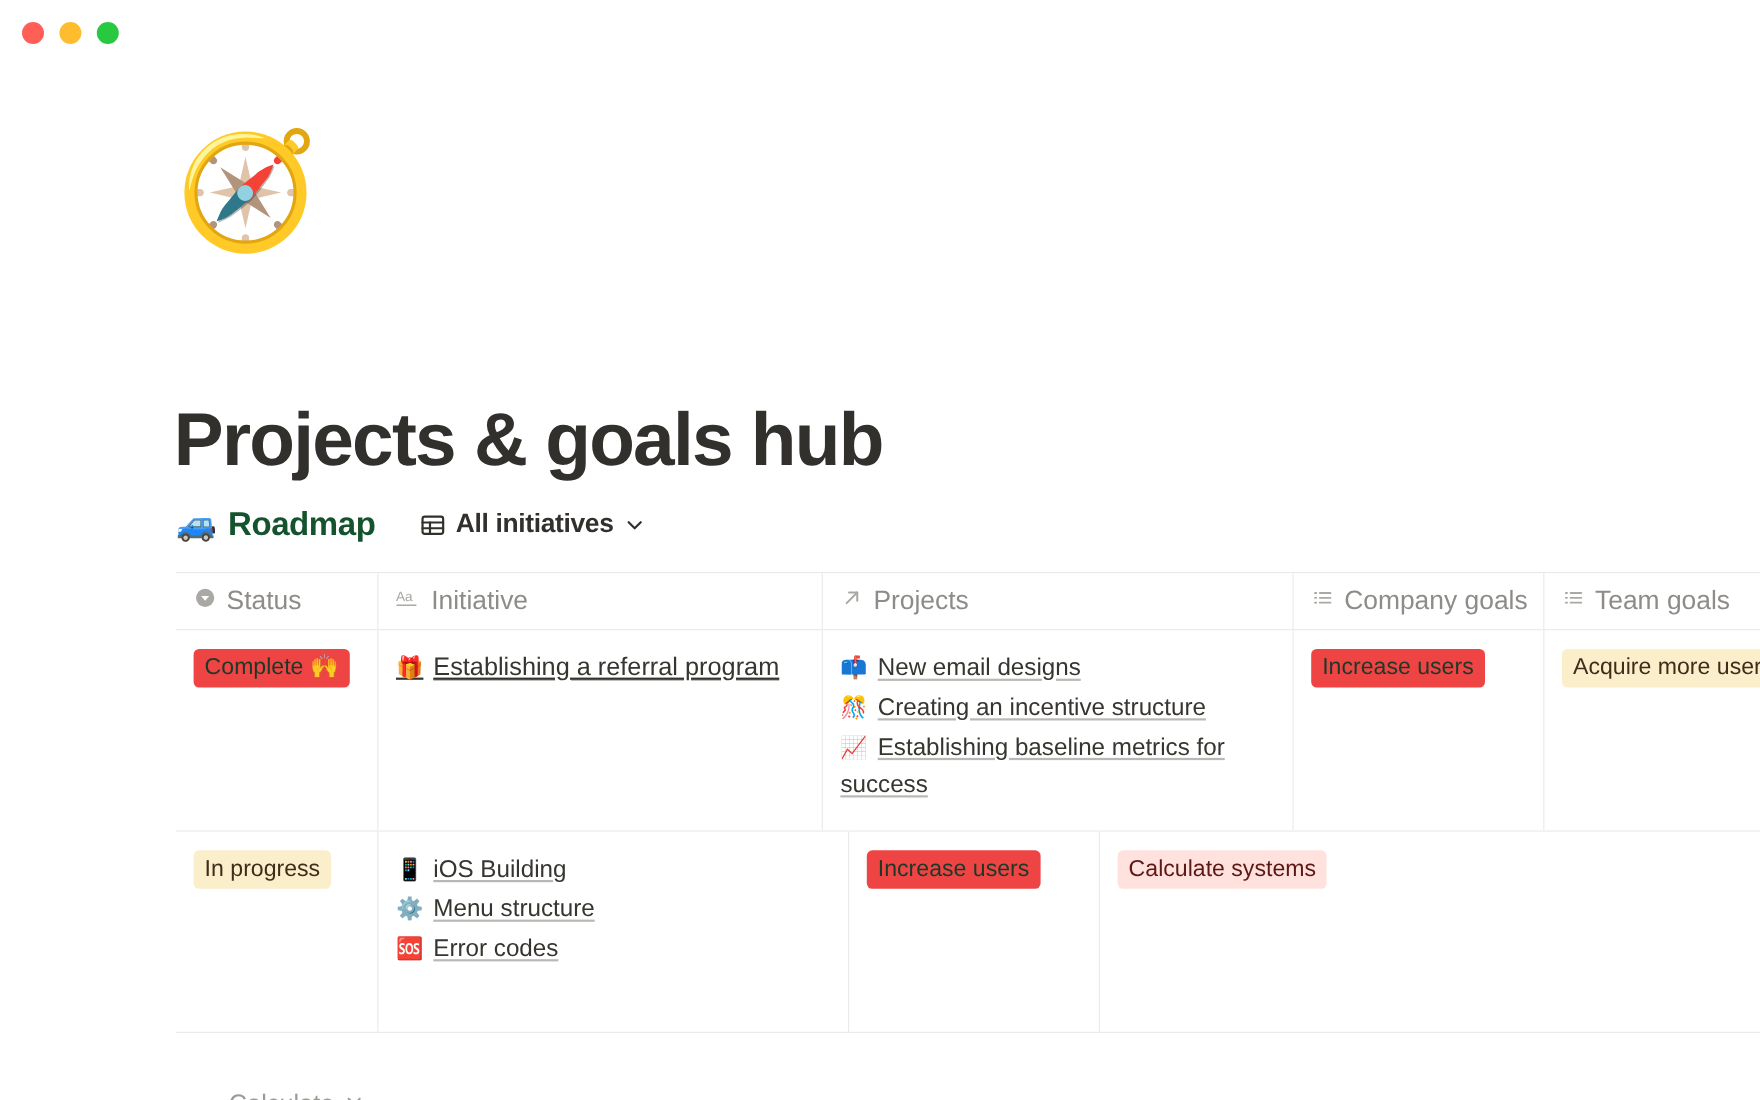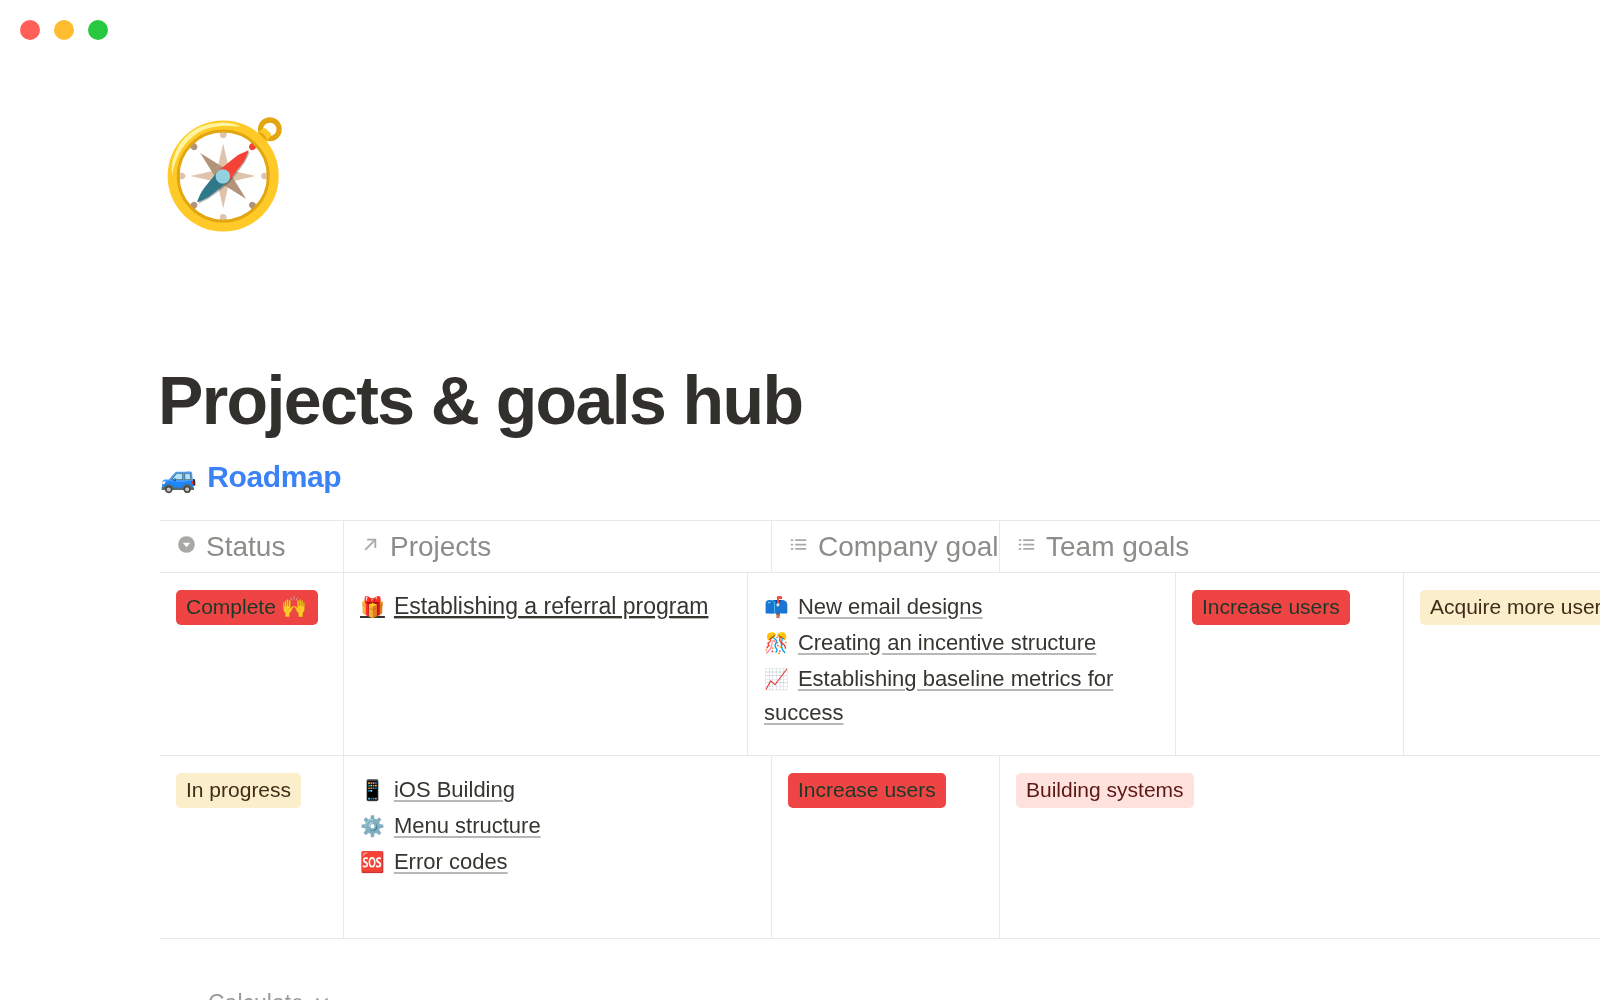--- a/index.html
+++ b/index.html
@@ -82,21 +82,21 @@
     white-space: nowrap;
   }
   .view-emoji {
     font-size: 30px;
     line-height: 1;
     margin-right: 10px;
   }
   .view-name {
     font-size: 30px;
     font-weight: 700;
-    color: #3b82f6;
+    color: #14532d;
     letter-spacing: -0.4px;
   }
   .view-tab {
     display: flex;
     align-items: center;
     gap: 8px;
     margin-left: 34px;
     padding: 3px 6px;
     border-radius: 4px;
     cursor: pointer;
@@ -138,21 +138,21 @@
   .cell.c-company    { width: 228px; }
   .cell.c-team       { width: 216px; border-right: none; }
 
   .row.header .cell {
     display: flex;
     align-items: center;
     gap: 9px;
     color: #8e8c88;
     font-size: 21px;
   }
-  .hdr-label { color: #8e8c88; font-size: 28px; white-space: nowrap; }
+  .hdr-label { color: #8e8c88; font-size: 24px; white-space: nowrap; }
 
   .row.data .cell { padding-top: 17px; padding-bottom: 16px; }
 
   
   .pill {
     display: inline-block;
     padding: 4px 10px 5px 10px;
     border-radius: 5px;
     font-size: 21px;
     line-height: 1.25;
@@ -226,36 +226,61 @@
 <div class="page">
 
   <div class="page-icon">🧭</div>
 
   <h1 class="page-title">Projects &amp; goals hub</h1>
 
   <div class="view-header">
     <span class="view-emoji">🚙</span>
     <span class="view-name">Roadmap</span>
 
+    <div class="view-tab">
+      <span>
+        <svg class="grid-icon" width="25" height="25" viewBox="0 0 24 24" fill="none" stroke="#32302c" stroke-width="1.9" stroke-linecap="round" stroke-linejoin="round">
+          <rect x="3" y="4.5" width="18" height="15" rx="2"></rect>
+          <line x1="3" y1="9.6" x2="21" y2="9.6"></line>
+          <line x1="3" y1="14.6" x2="21" y2="14.6"></line>
+          <line x1="9.5" y1="9.6" x2="9.5" y2="19.5"></line>
+        </svg>
+      </span>
+      <span class="view-tab-label">All initiatives</span>
+      <span>
+        <svg class="chev" width="22" height="22" viewBox="0 0 24 24" fill="none" stroke="#32302c" stroke-width="2.2" stroke-linecap="round" stroke-linejoin="round">
+          <polyline points="6,9.5 12,15.5 18,9.5"></polyline>
+        </svg>
+      </span>
+    </div>
   </div>
 
   <div class="table">
 
     <div class="row header">
 
       <div class="cell c-status">
         <span>
           <svg width="21" height="21" viewBox="0 0 24 24">
             <circle cx="12" cy="12" r="9.5" fill="#a9a8a4"></circle>
             <polygon points="7.8,10 16.2,10 12,15" fill="#ffffff"></polygon>
           </svg>
         </span>
         <span class="hdr-label">Status</span>
       </div>
 
+      <div class="cell c-initiative">
+        <span>
+          <svg width="23" height="21" viewBox="0 0 26 22">
+            <text x="0" y="14" font-family="Liberation Sans, sans-serif" font-size="14" fill="#a9a8a4">Aa</text>
+            <line x1="0.5" y1="18.5" x2="21" y2="18.5" stroke="#a9a8a4" stroke-width="1.5"></line>
+          </svg>
+        </span>
+        <span class="hdr-label">Initiative</span>
+      </div>
 
       <div class="cell c-projects">
         <span>
           <svg width="21" height="21" viewBox="0 0 24 24" fill="none" stroke="#a9a8a4" stroke-width="2.1" stroke-linecap="round" stroke-linejoin="round">
             <line x1="6.5" y1="17.5" x2="17.5" y2="6.5"></line>
             <polyline points="9,6.5 17.5,6.5 17.5,15"></polyline>
           </svg>
         </span>
         <span class="hdr-label">Projects</span>
       </div>
@@ -339,21 +364,21 @@
         <span class="rel-item">
           <span class="rel-emoji">🆘</span><span class="rel-text">Error codes</span>
         </span>
       </div>
 
       <div class="cell c-company">
         <span class="pill pill-green">Increase users</span>
       </div>
 
       <div class="cell c-team">
-        <span class="pill pill-red">Building systems</span>
+        <span class="pill pill-red">Calculate systems</span>
       </div>
     </div>
   </div>
 
   <div class="calc-row">
     <div class="calc-btn">
       <span>Calculate</span>
       <span>
         <svg width="20" height="20" viewBox="0 0 24 24" fill="none" stroke="#9b9a97" stroke-width="2.2" stroke-linecap="round" stroke-linejoin="round">
           <polyline points="6,9.5 12,15.5 18,9.5"></polyline>

